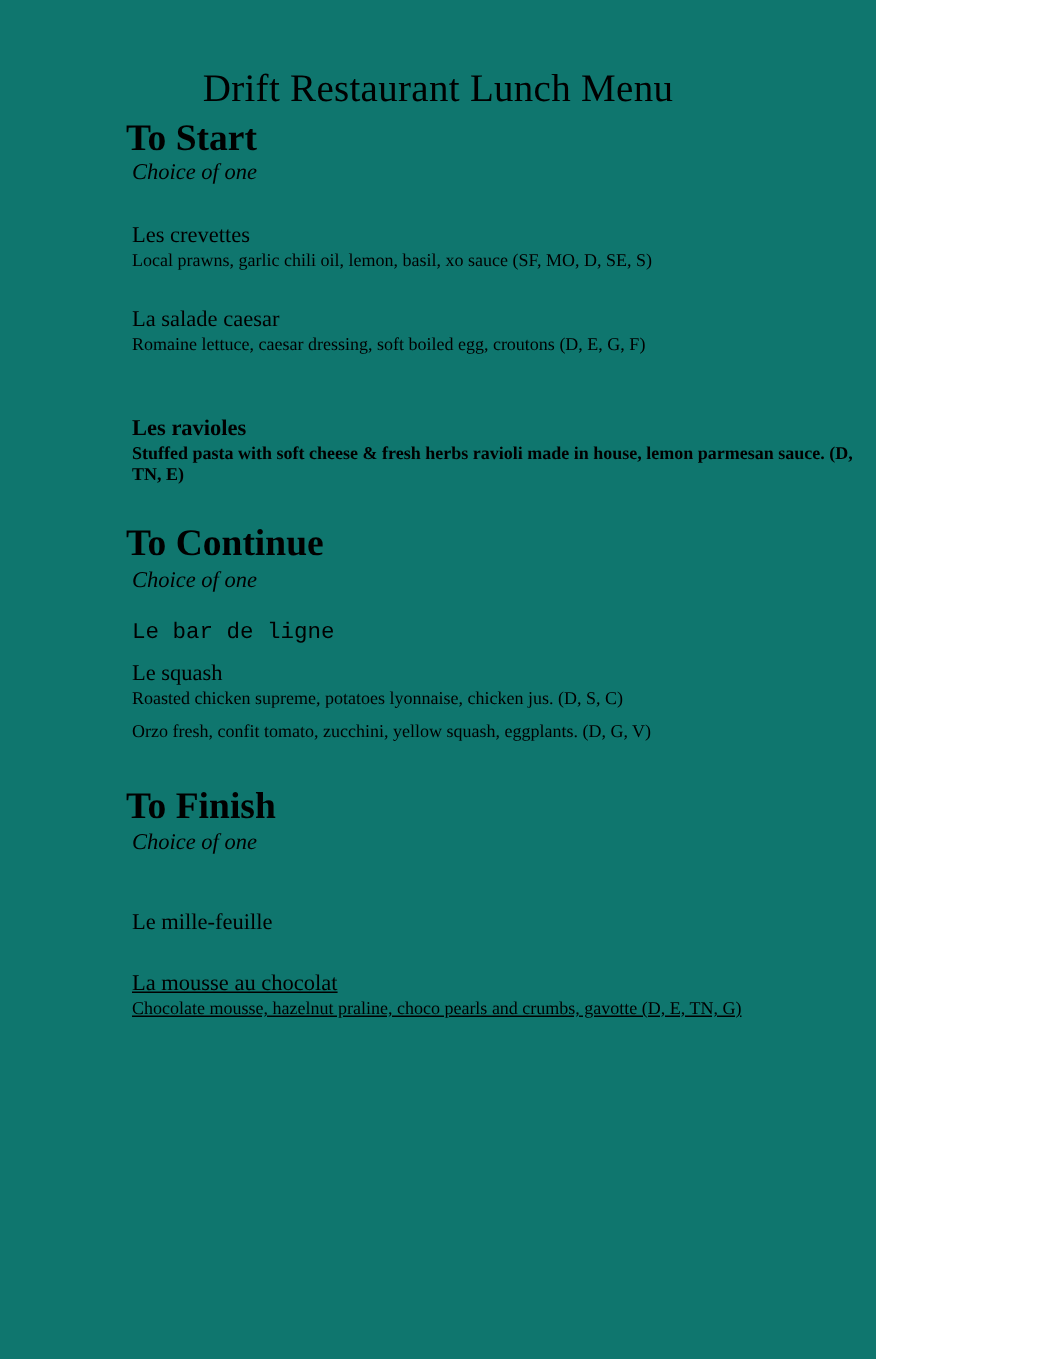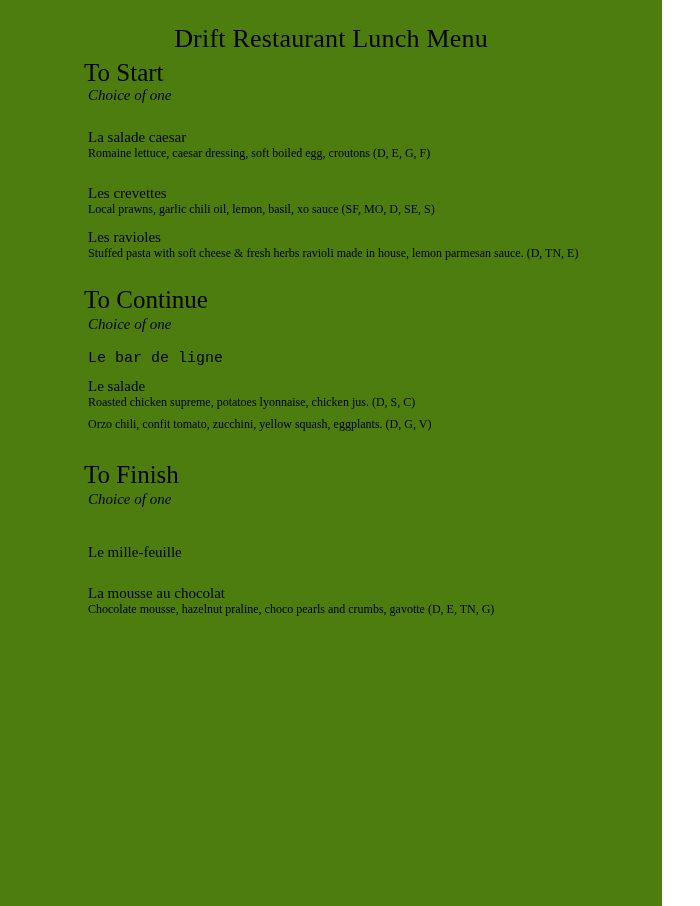--- a/index.html
+++ b/index.html
@@ -2,42 +2,42 @@
 <html><head>
 <meta charset="utf-8">
 <style>
   html, body {
     margin: 0;
     padding: 0;
     background: #ffffff;
   }
   .page {
     position: relative;
-    width: 662px;
+    width: 584px;
     height: 906px;
-    background: #4d7c0f;
+    background: #0f766e;
     color: #000000;
     font-family: "Liberation Serif", "DejaVu Serif", serif;
     box-sizing: border-box;
-    padding-top: 24px;
+    padding-top: 44px;
     overflow: hidden;
   }
   .title {
     margin: 0;
     font-size: 26px;
     line-height: 30px;
     font-weight: normal;
     text-align: center;
     letter-spacing: 0.2px;
   }
   .section-heading {
     margin: 0 14px 0 84px;
     font-size: 25px;
     line-height: 29px;
-    font-weight: normal;
+    font-weight: bold;
   }
   .section-subheading {
     margin: 0 12px 0 88px;
     font-size: 15px;
     line-height: 17px;
     font-style: italic;
   }
   .menu-item {
     margin-left: 88px;
   }
@@ -51,67 +51,67 @@
     font-size: 12px;
     line-height: 14px;
   }
   
   .mt-2  { margin-top: 2px; }
   .mt-4  { margin-top: 4px; }
   .mt-8  { margin-top: 8px; }
   .mt-11 { margin-top: 11px; }
   .mt-17 { margin-top: 17px; font-family: Liberation Mono, monospace; }
   .mt-21 { margin-top: 36px; }
-  .mt-24 { margin-top: 24px; }
+  .mt-24 { margin-top: 24px; text-decoration: underline; }
   .mt-25 { margin-top: 25px; }
   .mt-29 { margin-top: 29px; }
-  .mt-30 { margin-top: 13px; }
+  .mt-30 { margin-top: 42px; font-weight: bold; }
 </style>
 </head>
 <body>
 
 <div class="page">
 
   <h1 class="title">Drift Restaurant Lunch Menu</h1>
 
   <section>
     <h2 class="section-heading mt-4">To Start</h2>
     <p class="section-subheading">Choice of one</p>
 
     <div class="menu-item mt-25">
-      <p class="item-name">La salade caesar</p>
-      <p class="item-description">Romaine lettuce, caesar dressing, soft boiled egg, croutons (D, E, G, F)</p>
+      <p class="item-name">Les crevettes</p>
+      <p class="item-description">Local prawns, garlic chili oil, lemon, basil, xo sauce (SF, MO, D, SE, S)</p>
     </div>
 
     <div class="menu-item mt-25">
-      <p class="item-name">Les crevettes</p>
-      <p class="item-description">Local prawns, garlic chili oil, lemon, basil, xo sauce (SF, MO, D, SE, S)</p>
+      <p class="item-name">La salade caesar</p>
+      <p class="item-description">Romaine lettuce, caesar dressing, soft boiled egg, croutons (D, E, G, F)</p>
     </div>
 
     <div class="menu-item mt-30">
       <p class="item-name">Les ravioles</p>
       <p class="item-description">Stuffed pasta with soft cheese &amp; fresh herbs ravioli made in house, lemon parmesan sauce. (D, TN, E)</p>
     </div>
   </section>
 
   <section>
     <h2 class="section-heading mt-25">To Continue</h2>
     <p class="section-subheading mt-2">Choice of one</p>
 
     <div class="menu-item mt-17">
       <p class="item-name">Le bar de ligne</p>
     </div>
 
     <div class="menu-item mt-11">
-      <p class="item-name">Le salade</p>
+      <p class="item-name">Le squash</p>
       <p class="item-description">Roasted chicken supreme, potatoes lyonnaise, chicken jus. (D, S, C)</p>
     </div>
 
     <div class="menu-item mt-8">
-      <p class="item-description">Orzo chili, confit tomato, zucchini, yellow squash, eggplants. (D, G, V)</p>
+      <p class="item-description">Orzo fresh, confit tomato, zucchini, yellow squash, eggplants. (D, G, V)</p>
     </div>
   </section>
 
   <section>
     <h2 class="section-heading mt-29">To Finish</h2>
     <p class="section-subheading mt-2">Choice of one</p>
 
     <div class="menu-item mt-21">
       <p class="item-name">Le mille-feuille</p>
     </div>

